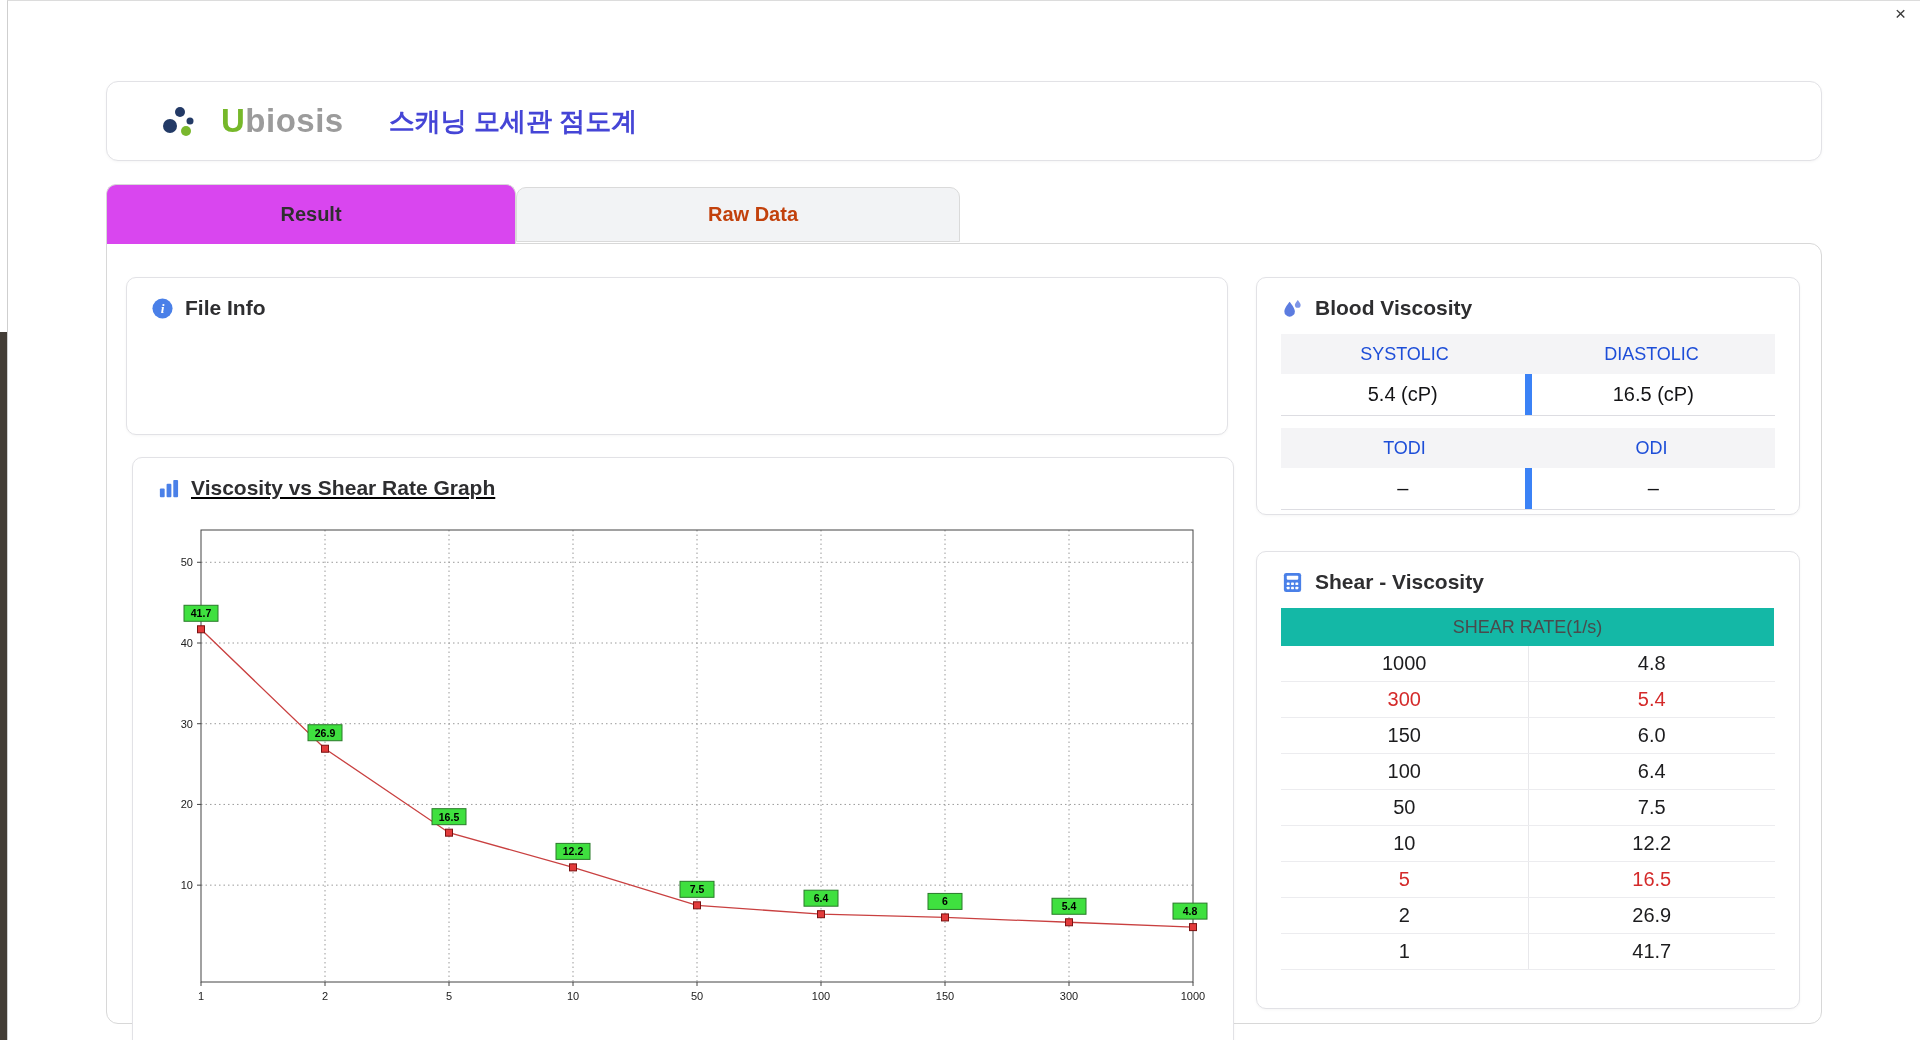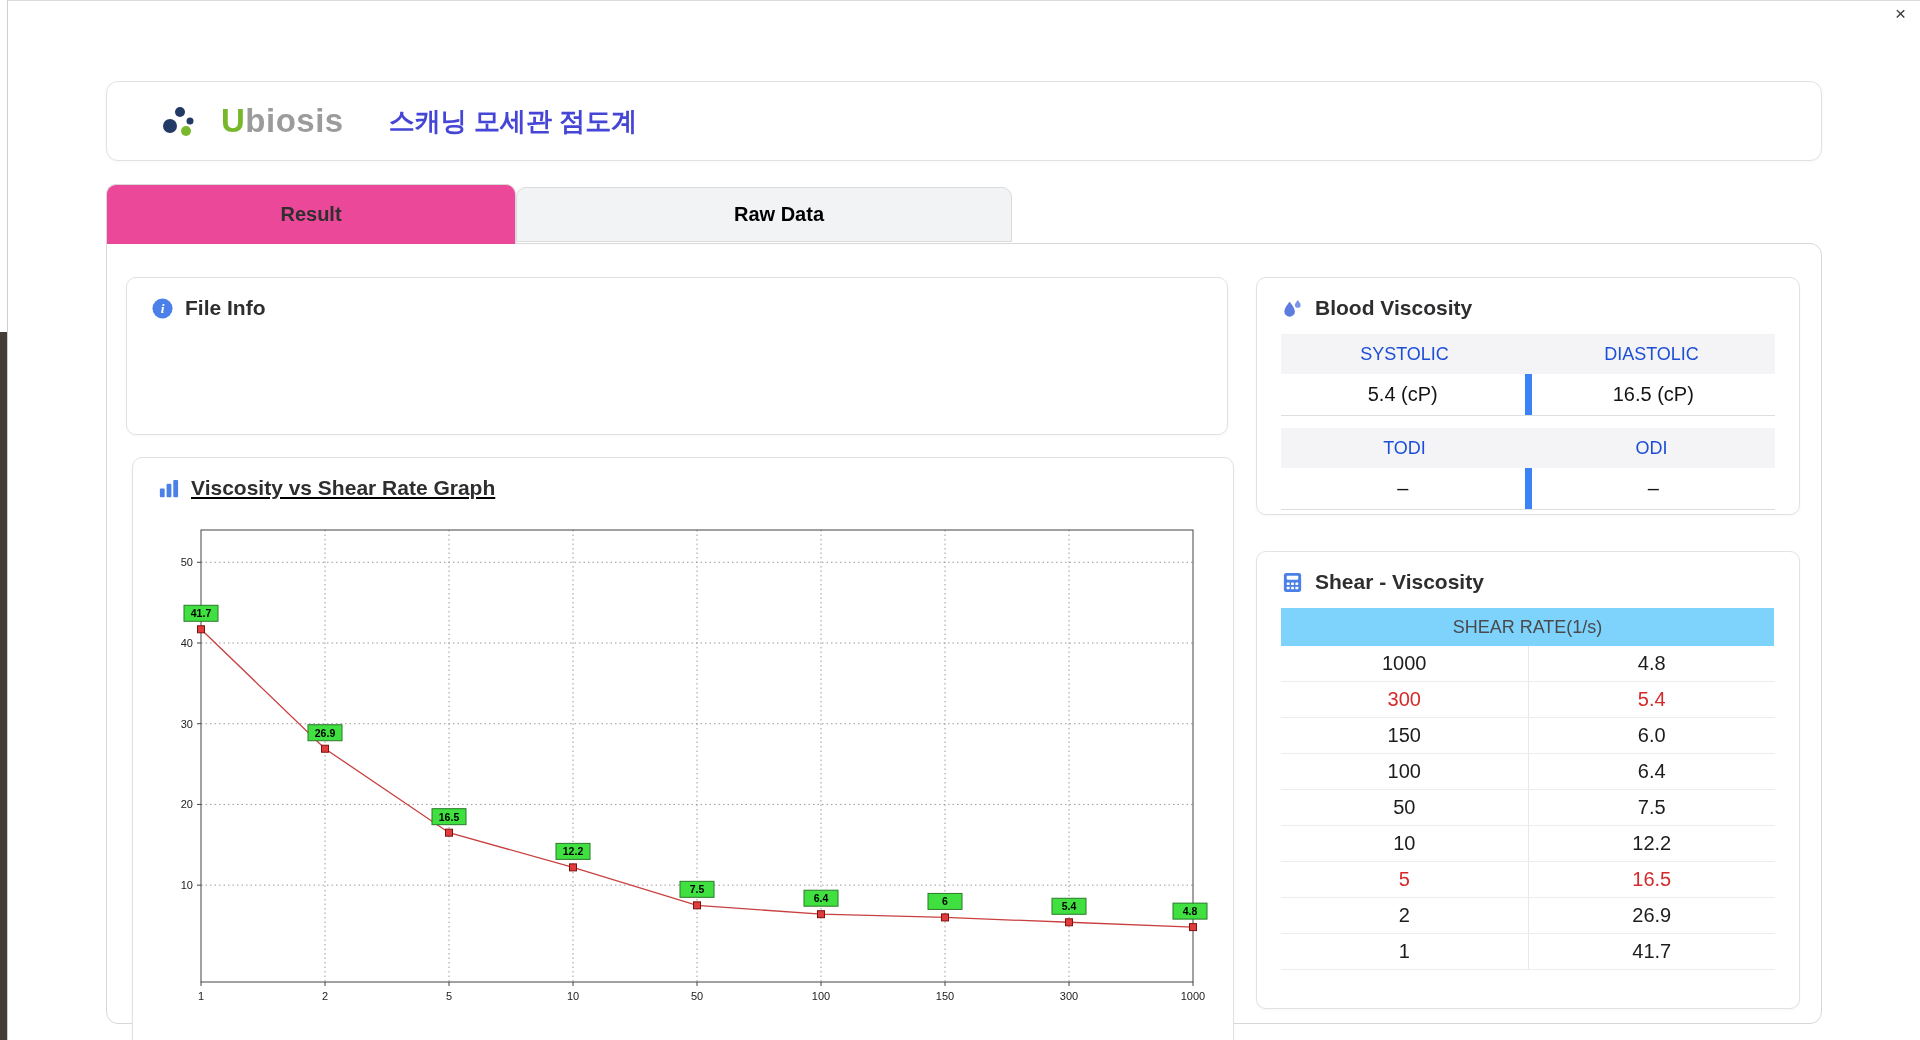--- a/index.html
+++ b/index.html
@@ -16,25 +16,25 @@
                  display:flex; align-items:center; box-shadow:0 1px 3px rgba(0,0,0,0.04); }
   .logo { display:flex; align-items:center; gap:20px; margin-left:52px; }
   .logo-text { font-size:33px; font-weight:600; letter-spacing:0.5px; }
   .logo-u { color:#76b82a; }
   .logo-rest { color:#9b9b9b; }
   .app-title { margin-left:45px; font-size:26px; font-weight:bold; color:#4545d6; }
 
   
   .tab { position:absolute; display:flex; align-items:center; justify-content:center;
          font-size:20px; font-weight:bold; cursor:pointer; }
-  .tab.active { left:98px; top:183px; width:410px; height:60px; background:#ec4899;
+  .tab.active { left:98px; top:183px; width:410px; height:60px; background:#d946ef;
                 border:1px solid #d8d8d8; border-bottom:none; border-radius:10px 10px 0 0;
                 color:#2f2f2f; z-index:3; }
-  .tab.inactive { left:508px; top:186px; width:496px; height:55px; background:#f2f3f5;
-                  border:1px solid #dadada; border-radius:10px 10px 0 0; color:#000000; z-index:2;padding-left:30px; }
+  .tab.inactive { left:508px; top:186px; width:444px; height:55px; background:#f2f3f5;
+                  border:1px solid #dadada; border-radius:10px 10px 0 0; color:#c2410c; z-index:2;padding-left:30px; }
 
   
   .panel { position:absolute; left:98px; top:242px; width:1716px; height:781px;
            border:1px solid #d8d8d8; border-radius:0 12px 12px 12px; background:#fff; z-index:1; }
 
   .card { position:absolute; border:1px solid #e2e2e6; border-radius:10px; background:#fff;
           box-shadow:0 1px 3px rgba(0,0,0,0.04); }
   .card-title { display:flex; align-items:center; gap:11px; padding:18px 24px 0 24px;
                 font-size:21px; font-weight:bold; color:#2e2e30; }
   .card-title svg { flex:0 0 auto; }
@@ -57,21 +57,21 @@
   .mheader { display:flex; height:40px; background:#f4f4f6; }
   .mheader .cell { flex:1; display:flex; align-items:center; justify-content:center;
                    font-size:18px; color:#1d4ed8; }
   .mvalues { display:flex; height:42px; border-bottom:1px solid #dddde2; margin-bottom:12px; }
   .mvalues .cell { flex:1; display:flex; align-items:center; justify-content:center;
                    font-size:20px; color:#141416; }
   .mvalues .cell:first-child { border-right:7px solid #3b82f6; }
 
   
   .stable { margin:14px 24px 0 24px; }
-  .thead { display:flex; height:38px; background:#7dd3fc; }
+  .thead { display:flex; height:38px; background:#14b8a6; }
   .thead .hcell { flex:1; display:flex; align-items:center; justify-content:center;
                   font-size:18px; color:#4a4a4c; }
   .thead .hcell:first-child { border-right:1px solid #ffffff; }
   .srow { display:flex; height:36px; border-bottom:1px solid #ececef; }
   .scell { flex:1; display:flex; align-items:center; justify-content:center;
            font-size:20px; color:#1c1c1e; }
   .scell:first-child { border-right:1px solid #e8e8eb; }
   .srow.red .scell { color:#d42a2a; }
 
   

